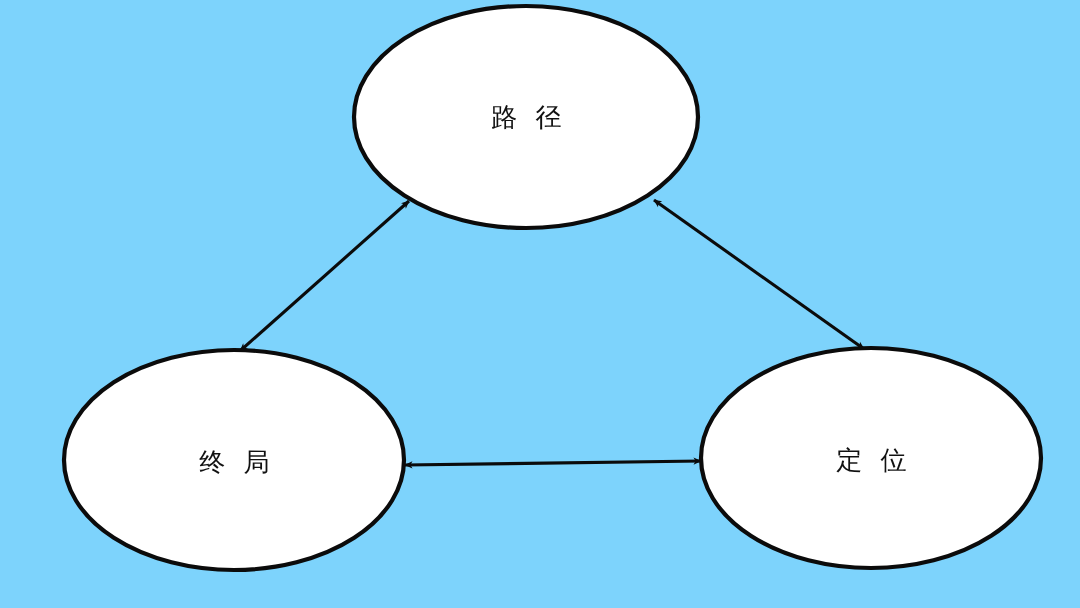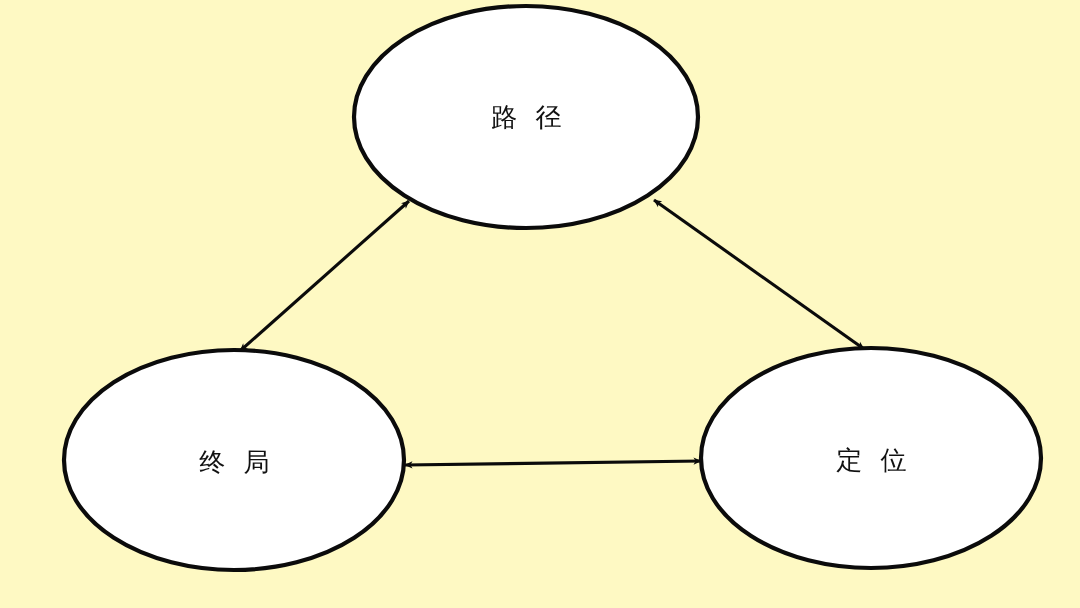--- a/index.html
+++ b/index.html
@@ -11,21 +11,21 @@
   body {
     width: 1080px;
     height: 608px;
     overflow: hidden;
     font-family: "DejaVu Serif", "Liberation Serif", serif;
   }
   #diagram-root {
     position: relative;
     width: 1080px;
     height: 608px;
-    background: #fef9c3;
+    background: #7dd3fc;
   }
   #diagram-svg {
     position: absolute;
     top: 0;
     left: 0;
     width: 1080px;
     height: 608px;
     display: block;
   }
   .node-ellipse {

